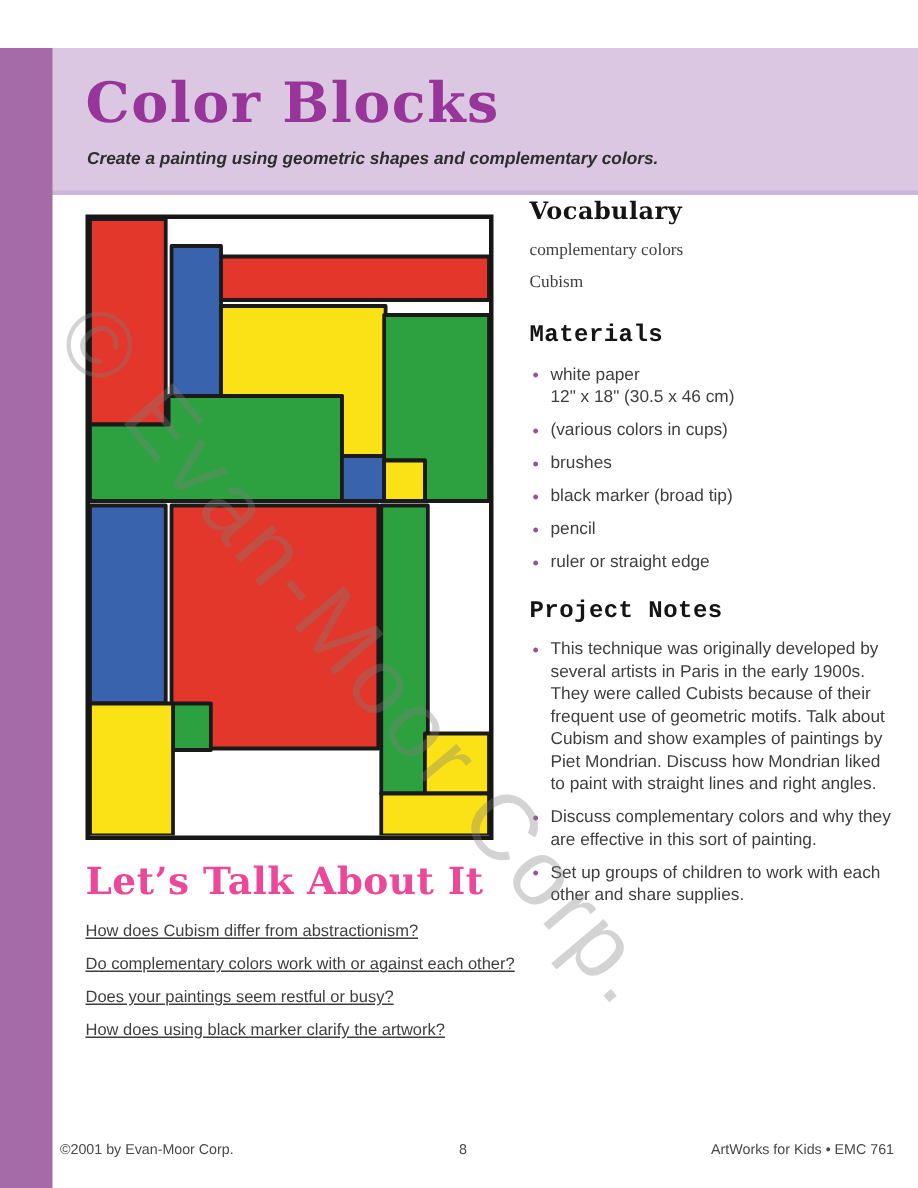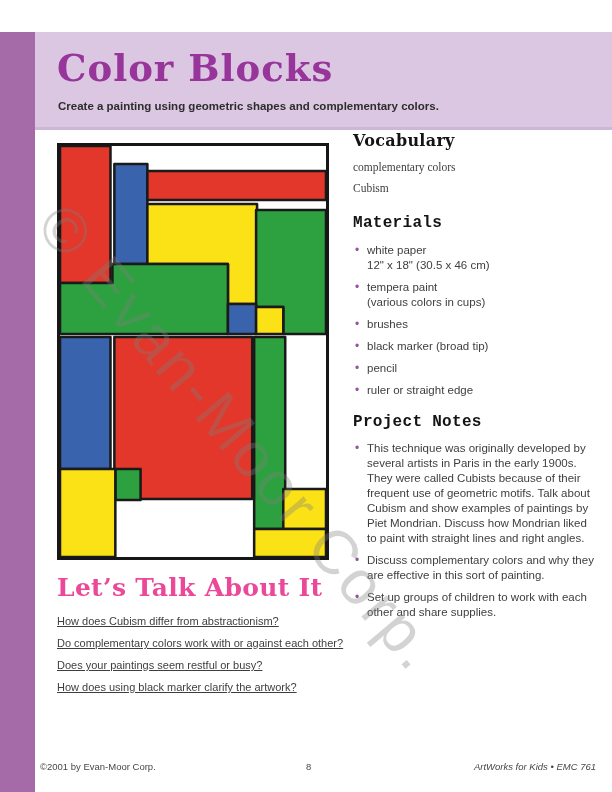--- a/index.html
+++ b/index.html
@@ -21,21 +21,21 @@
     position: absolute; left: 0; top: 0; width: 612px; height: 95px;
     background: #dbc7e1; border-bottom: 3px solid #cdb7d8; z-index: 1;
   }
   .header h1 {
     position: absolute; left: 57px; top: 14px; margin: 0;
     font-family: "DejaVu Serif", serif; font-weight: 700;
     font-size: 37px; letter-spacing: 1px; color: #97359a;
   }
   .header .subtitle {
     position: absolute; left: 58px; top: 68px; margin: 0;
-    font-size: 11.5px; font-weight: 700; color: #2d2d2d;
+    font-size: 11.5px; font-weight: 700; color: #2d2d2d; font-style: italic;
   }
 
   
   .watermark {
     position: absolute; left: 78px; top: 158px; z-index: 6;
     font-family: "Liberation Sans", sans-serif;
     font-size: 62px; letter-spacing: 3px; white-space: nowrap;
     color: rgba(125,125,125,0.34);
     transform: rotate(50deg); transform-origin: left top;
     pointer-events: none;
@@ -84,21 +84,21 @@
     color: #95539d; font-size: 12px; line-height: 15px;
   }
 
   
   .footer {
     position: absolute; left: 40px; right: 16px; top: 729px; height: 14px;
     font-size: 9.5px; color: #474747; z-index: 2;
   }
   .footer .f-left  { position: absolute; left: 0; top: 0; }
   .footer .f-center{ position: absolute; left: 266px; top: 0; }
-  .footer .f-right { position: absolute; right: 0; top: 0; font-style: italic; }
+  .footer .f-right { position: absolute; right: 0; top: 0; }
 </style>
 </head>
 <body>
 
 <div class="page">
 
   <div class="stripe"></div>
 
   <header class="header">
     <h1>Color Blocks</h1>
@@ -144,21 +144,20 @@
 
     <h2 class="mt">Materials</h2>
     <ul class="bullets" id="materials-list">
         <li>
           <span class="bullet">•</span>
           <div>white paper</div>
           <div>12" x 18" (30.5 x 46 cm)</div>
         </li>
         <li>
           <span class="bullet">•</span>
-          <div>tempera paint</div>
           <div>(various colors in cups)</div>
         </li>
         <li>
           <span class="bullet">•</span>
           <div>brushes</div>
         </li>
         <li>
           <span class="bullet">•</span>
           <div>black marker (broad tip)</div>
         </li>

